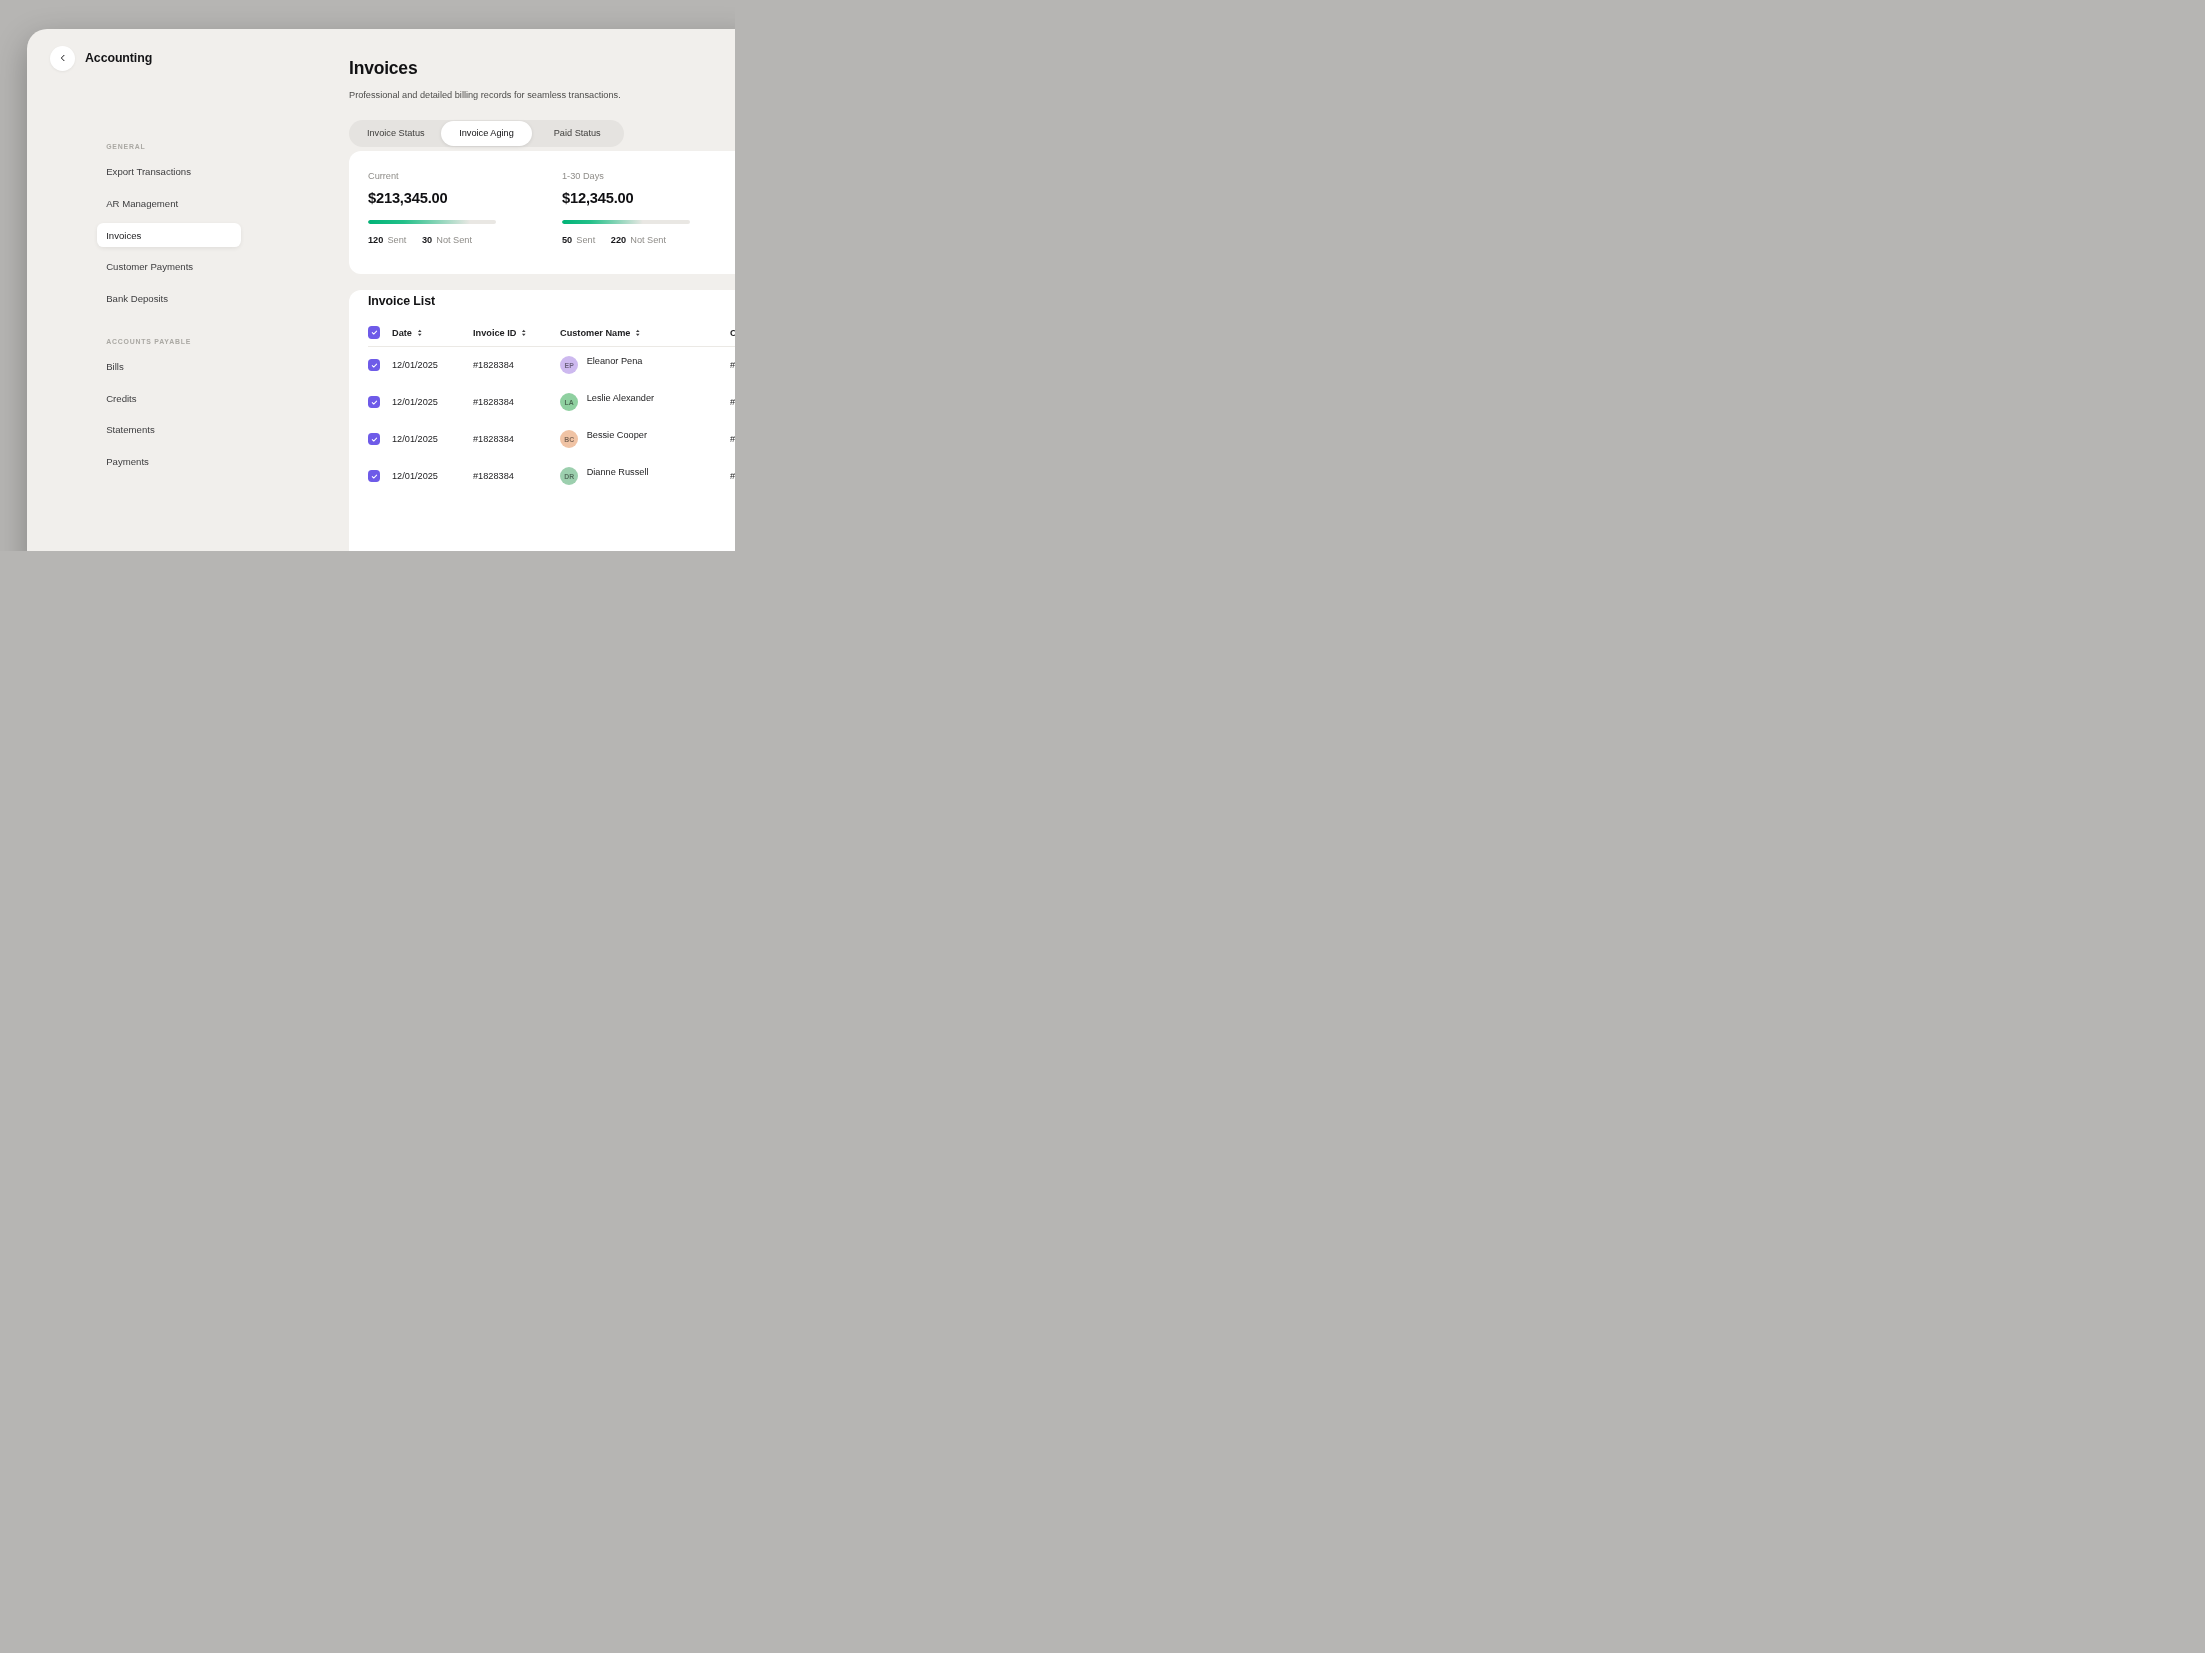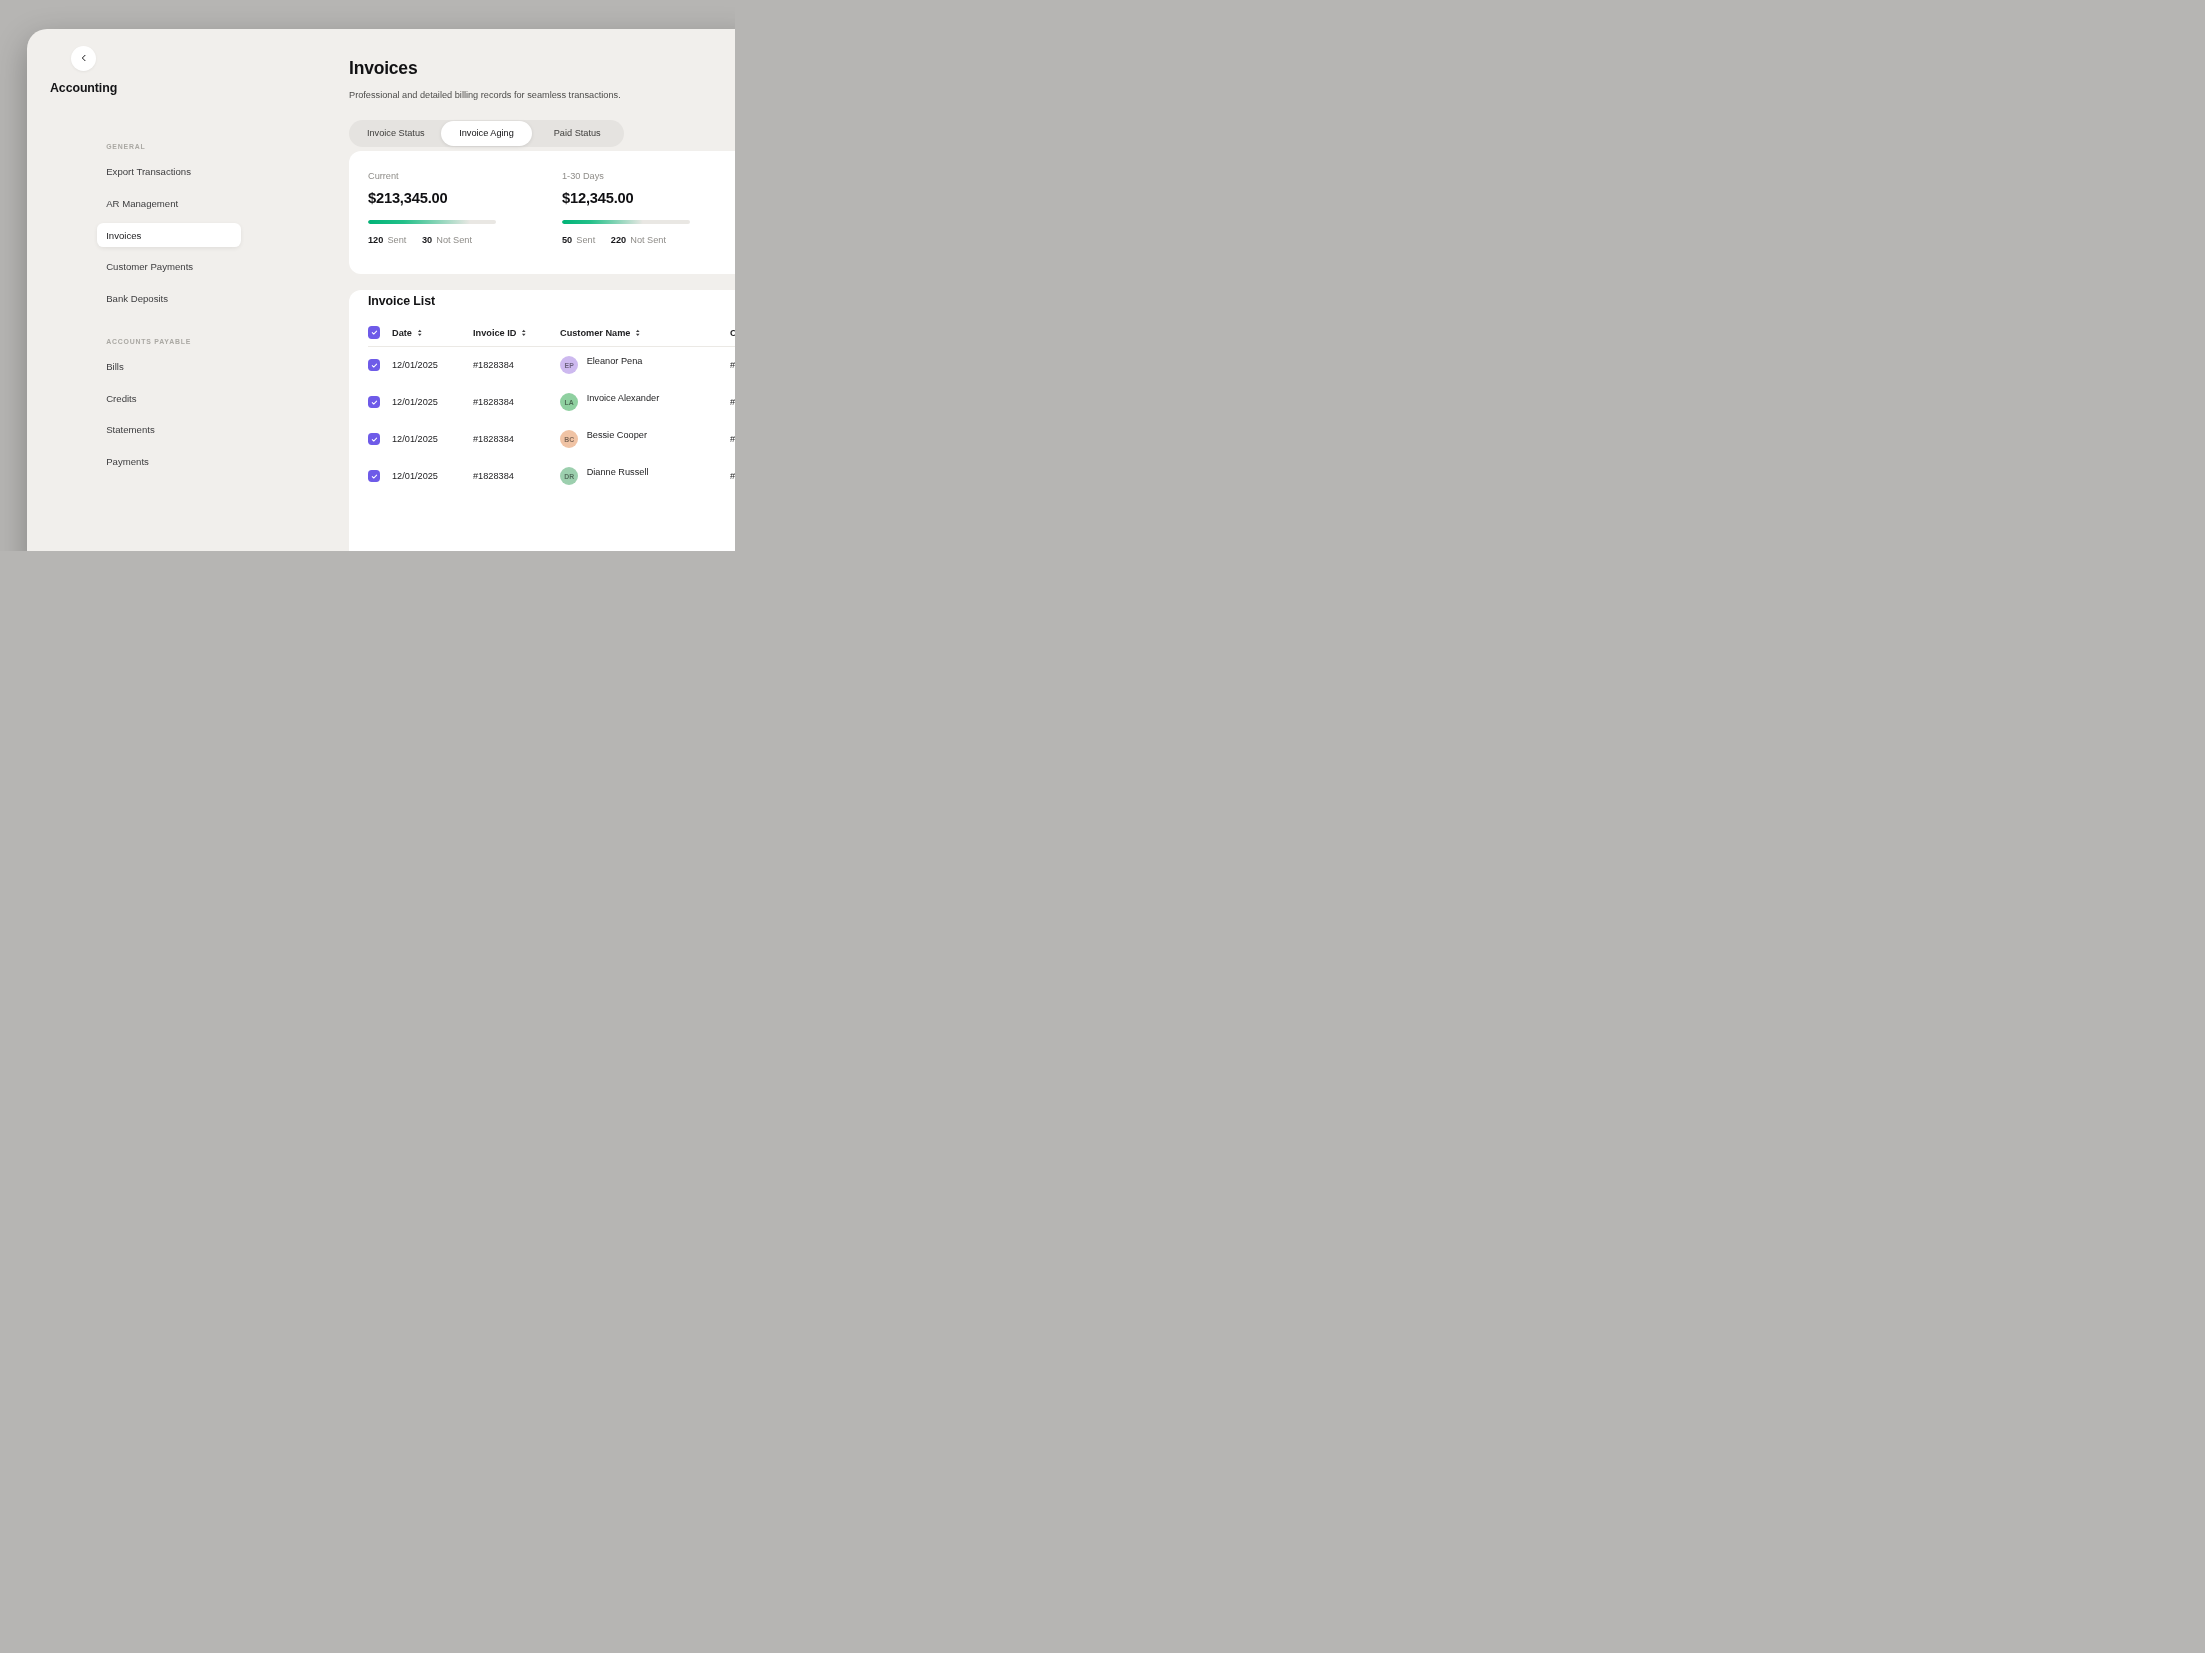--- a/index.html
+++ b/index.html
@@ -15,21 +15,21 @@
     position:absolute; left:27px; top:29px;
     width:735px; height:551px;
     background:#f1efec;
     border-radius:20px;
     box-shadow:0 11px 32px rgba(0,0,0,.28);
     display:flex;
     overflow:hidden;
   }
   
   .sidebar { position:relative; width:322px; flex-shrink:0; }
-  .sidebar-header { position:absolute; left:23px; top:16.5px; display:flex; align-items:center; gap:10px;flex-direction:column; }
+  .sidebar-header { position:absolute; left:23px; top:16.5px; display:flex; align-items:center; gap:10px; }
   .back-btn {
     width:25px; height:25px; border-radius:50%;
     background:#fff; border:none; cursor:pointer;
     display:flex; align-items:center; justify-content:center;
     box-shadow:0 0.9px 2.8px rgba(0,0,0,.06);
     padding:0;
   }
   .app-title { font-size:12.4px; font-weight:700; color:#141416; letter-spacing:-0.1px; }
   .sidebar-nav { position:absolute; left:70px; top:114px; width:144px; }
   .group-label {
@@ -259,21 +259,21 @@
                 <button class="checkbox">
                   <svg width="6.9" height="6.9" viewBox="0 0 16 16">
                     <path d="M3 8.4l3.3 3.3L13 4.8" stroke="#fff" stroke-width="2.4" fill="none" stroke-linecap="round" stroke-linejoin="round"></path>
                   </svg>
                 </button>
               </div>
               <div class="cell">12/01/2025</div>
               <div class="cell">#1828384</div>
               <div class="cell cust-cell">
                 <span class="avatar" style="background: rgb(143, 208, 160);">LA</span>
-                <span>Invoice Alexander</span>
+                <span>Leslie Alexander</span>
               </div>
               <div class="cell">#</div>
             </div>
             <div class="t-row">
               <div>
                 <button class="checkbox">
                   <svg width="6.9" height="6.9" viewBox="0 0 16 16">
                     <path d="M3 8.4l3.3 3.3L13 4.8" stroke="#fff" stroke-width="2.4" fill="none" stroke-linecap="round" stroke-linejoin="round"></path>
                   </svg>
                 </button>

